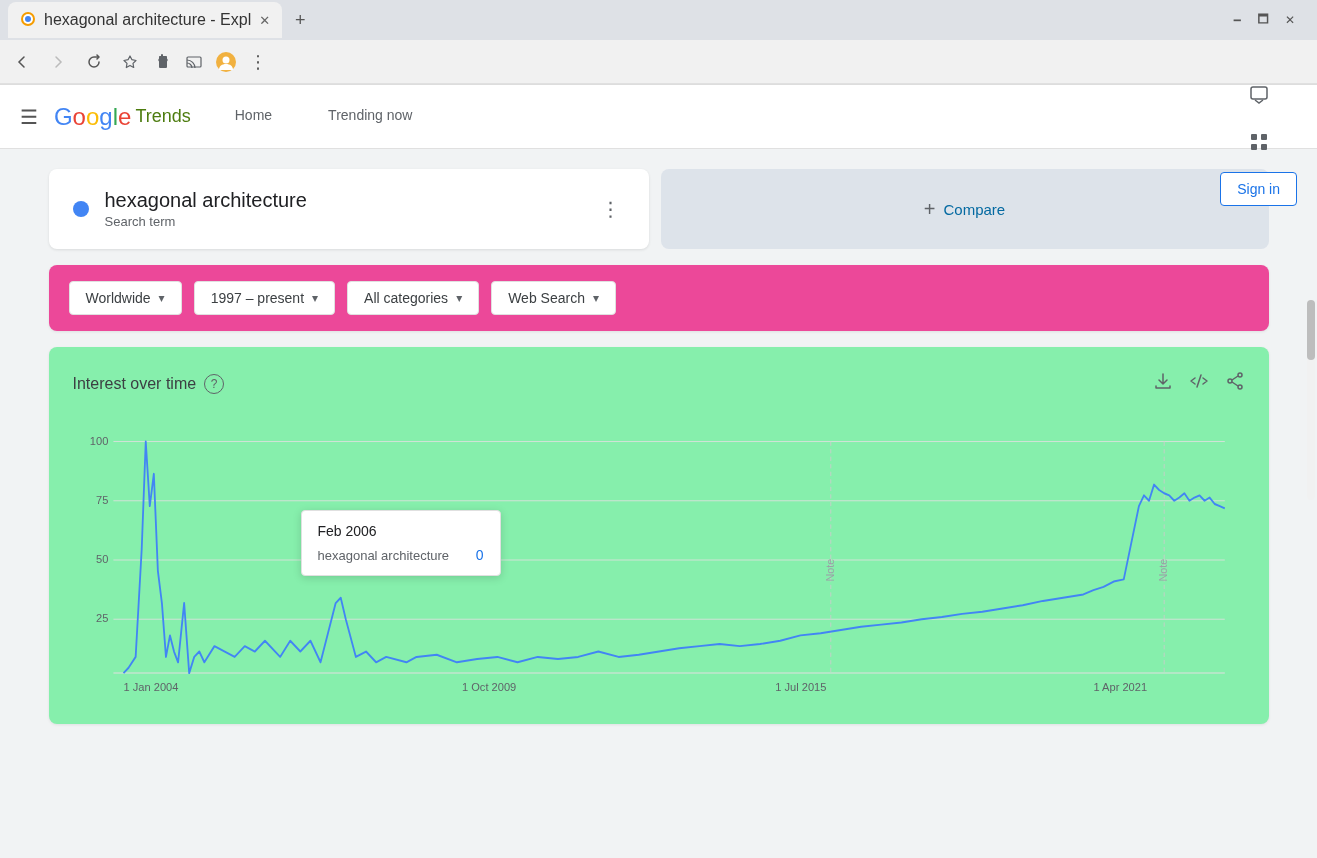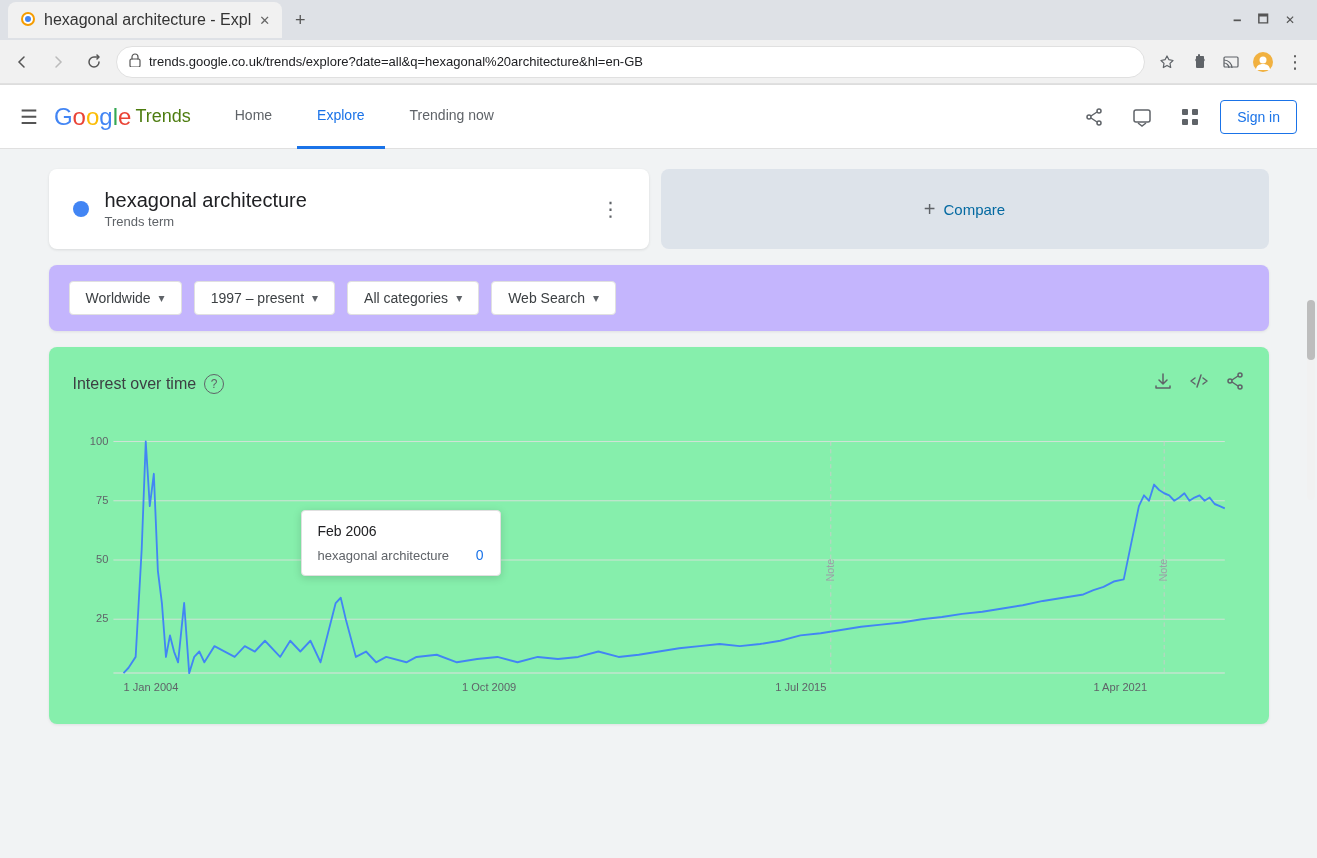--- a/index.html
+++ b/index.html
@@ -139,21 +139,21 @@
       color: #555;
       margin-right: 16px;
     }
     .trends-word {
       font-size: 18px;
       color: #5f6368;
       margin-right: 32px;
     }
     .header-nav {
       display: flex;
-      gap: 5px;
+      gap: 16px;
       align-items: flex-start;
       flex: 1;
     }
     .header-nav-item {
       padding: 0 20px;
       height: 64px;
       display: flex;
       align-items: center;
       font-size: 14px;
       color: #5f6368;
@@ -163,20 +163,21 @@
     }
     .header-nav-item.active {
       color: #1a73e8;
       border-bottom: 3px solid #1a73e8;
     }
     .header-actions {
       display: flex;
       align-items: center;
       gap: 12px;
       margin-left: auto;
+      flex-direction: column;
     }
     .header-icon-btn {
       width: 36px;
       height: 36px;
       display: flex;
       align-items: center;
       justify-content: center;
       cursor: pointer;
       border-radius: 50%;
       color: #5f6368;
@@ -255,21 +256,21 @@
       font-size: 16px;
     }
     .compare-plus {
       font-size: 20px;
     }
 
     
     .filters {
       display: flex;
       gap: 12px;
-      background: #c4b5fd;
+      background: #ec4899;
       border-radius: 8px;
       padding: 16px 20px;
       margin-bottom: 16px;
       box-shadow: 0 1px 3px rgba(0,0,0,0.08);
     }
     .filter-btn {
       display: flex;
       align-items: center;
       gap: 8px;
       border: 1px solid #e0e0e0;
@@ -421,29 +422,20 @@
     <div class="nav-btn">
       <svg width="16" height="16" viewBox="0 0 16 16" fill="#555">
           <path d="M6 3l5 5-5 5" stroke="#bbb" stroke-width="1.5" fill="none" stroke-linecap="round"></path>
         </svg>
     </div>
     <div class="nav-btn">
       <svg width="16" height="16" viewBox="0 0 16 16" fill="none" stroke="#555" stroke-width="1.5">
           <path d="M13 8A5 5 0 1 1 8 3h3M11 1l2 2-2 2" stroke-linecap="round" stroke-linejoin="round"></path>
         </svg>
     </div>
-    <div class="address-bar">
-      <span class="address-lock">
-        <svg width="12" height="14" viewBox="0 0 12 14">
-            <rect x="1" y="6" width="10" height="8" rx="1.5" fill="none" stroke="#555" stroke-width="1.2"></rect>
-            <path d="M3 6V4a3 3 0 016 0v2" fill="none" stroke="#555" stroke-width="1.2" stroke-linecap="round"></path>
-          </svg>
-      </span>
-      <span style="font-size:13px;color:#202124;">trends.google.co.uk/trends/explore?date=all&amp;q=hexagonal%20architecture&amp;hl=en-GB</span>
-    </div>
     <div class="nav-actions">
       <div class="nav-action-btn">
         <svg width="16" height="16" viewBox="0 0 16 16" fill="none">
             <path d="M8 2l1.8 3.6L14 6.5l-3 2.9.7 4.1L8 11.4l-3.7 2.1.7-4.1L2 6.5l4.2-.9L8 2z" stroke="#5f6368" stroke-width="1.2" stroke-linejoin="round"></path>
           </svg>
       </div>
       <div class="nav-action-btn">
         <svg width="16" height="16" viewBox="0 0 16 16" fill="#5f6368">
             <path d="M10 2h-1V1a1 1 0 00-2 0v1H6C5.4 2 5 2.4 5 3v1.5a2 2 0 000 3V13a1 1 0 001 1h6a1 1 0 001-1V7.5a2 2 0 000-3V3c0-.6-.4-1-1-1z"></path>
           </svg>
@@ -476,21 +468,20 @@
       <span style="font-size:24px;font-weight:500;color:#ea4335;">o</span>
       <span style="font-size:24px;font-weight:500;color:#fbbc05;">o</span>
       <span style="font-size:24px;font-weight:500;color:#4285f4;">g</span>
       <span style="font-size:24px;font-weight:500;color:#34a853;">l</span>
       <span style="font-size:24px;font-weight:500;color:#ea4335;">e</span>
     </div>
     <span class="trends-word" style="font-size:18px;color:#4d7c0f;margin-right:24px;">Trends</span>
 
     <div class="header-nav">
       <a class="header-nav-item">Home</a>
-      <a class="header-nav-item active">Explore</a>
       <a class="header-nav-item">Trending now</a>
     </div>
 
     <div class="header-actions">
       <div class="header-icon-btn">
         <svg width="20" height="20" viewBox="0 0 20 20" fill="none" stroke="#5f6368" stroke-width="1.5">
             <circle cx="15" cy="4" r="2"></circle>
             <circle cx="5" cy="10" r="2"></circle>
             <circle cx="15" cy="16" r="2"></circle>
             <path d="M7 9l6-4M7 11l6 4"></path>
@@ -515,21 +506,21 @@
   </div>
 
   <div class="main-content">
 
     <div class="search-cards">
 
       <div class="search-term-card">
         <div class="term-dot" style="background:#4285f4;"></div>
         <div class="term-info">
           <div class="term-name">hexagonal architecture</div>
-          <div class="term-type">Trends term</div>
+          <div class="term-type">Search term</div>
         </div>
         <span class="term-more">⋮</span>
       </div>
 
       <div class="compare-card">
         <span class="compare-plus">+</span>
         <span style="font-size:15px;color:#0369a1;">Compare</span>
       </div>
     </div>
 

